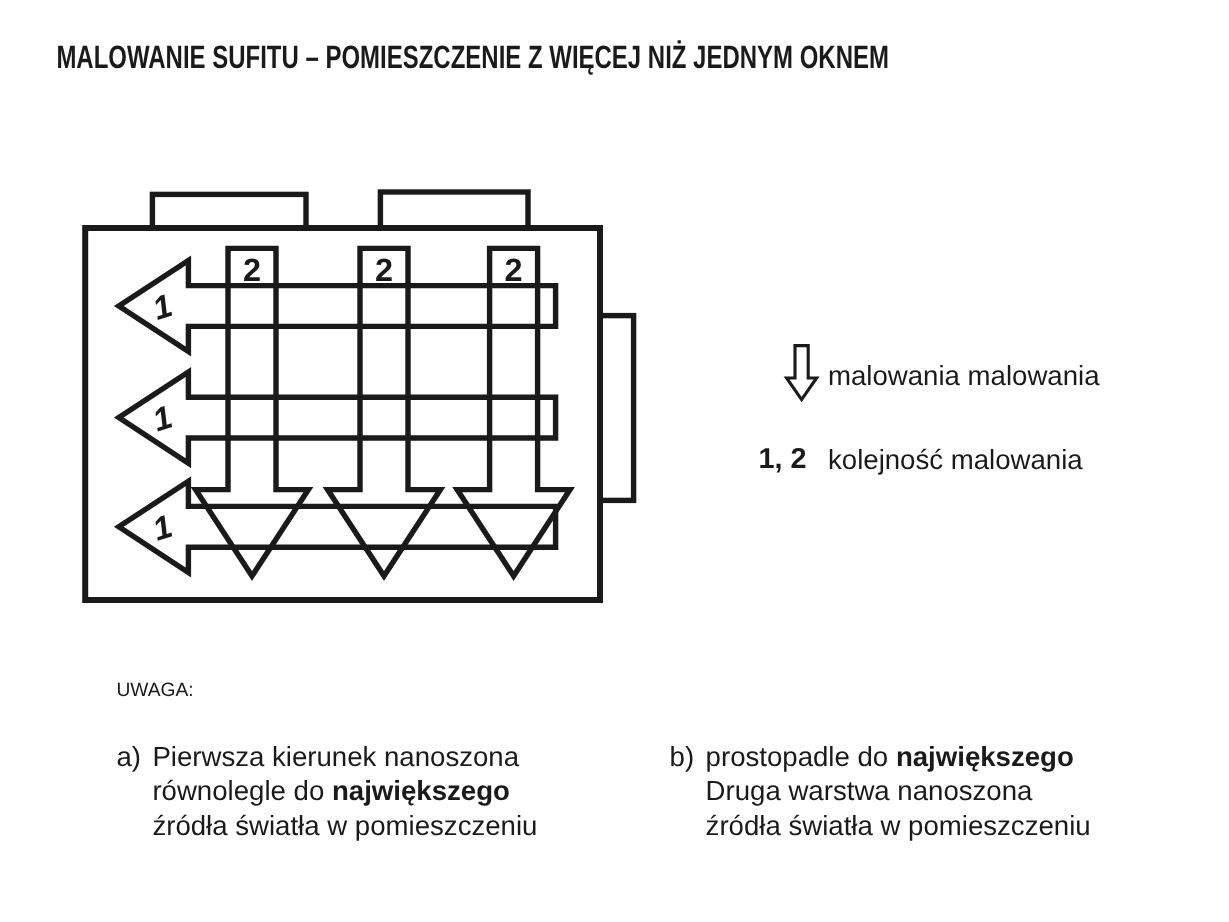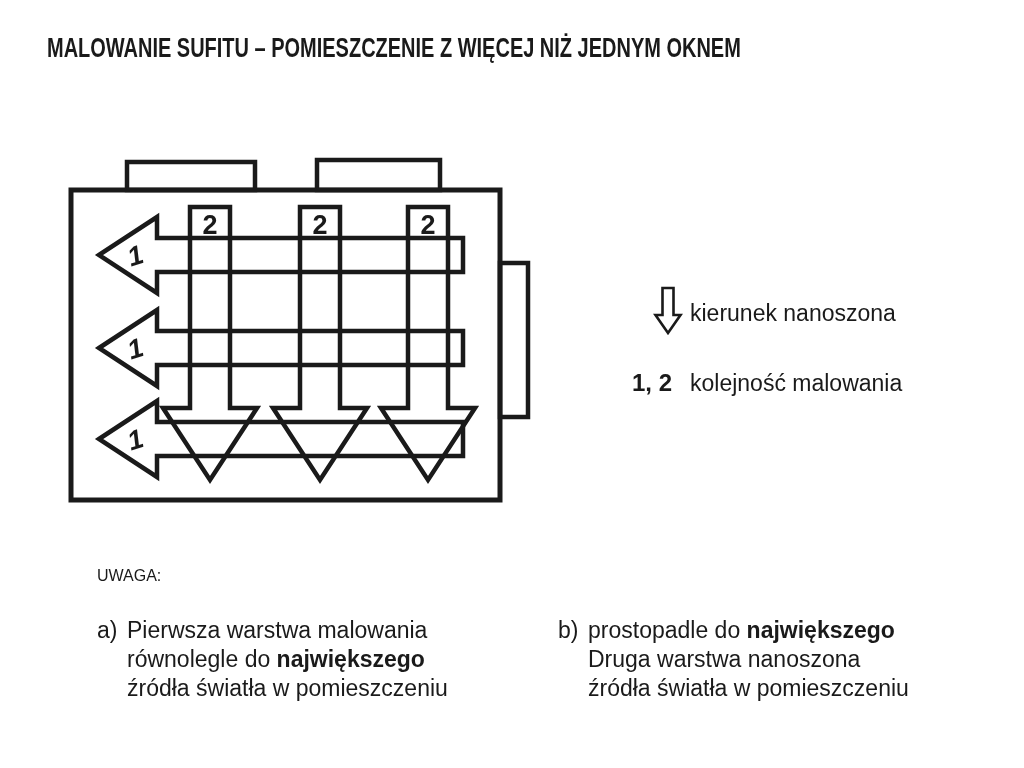--- a/index.html
+++ b/index.html
@@ -112,30 +112,30 @@
       <text x="75" y="301" font-style="italic" transform="rotate(-18 75 291)">1</text>
       <text x="150" y="86">2</text>
       <text x="260" y="86">2</text>
       <text x="368" y="86">2</text>
     </g>
   </svg>
 
   <svg class="legend-arrow-svg" viewBox="0 0 32 50" fill="none" stroke="#1a1a1a" stroke-width="2.6" stroke-linejoin="miter">
     <path d="M 10.5 2 L 21.5 2 L 21.5 29 L 28.5 29 L 16 47 L 3.5 29 L 10.5 29 Z"></path>
   </svg>
-  <span class="legend-direction">kierunek nanoszona</span>
+  <span class="legend-direction">malowania malowania</span>
   <span class="legend-order-symbol">1, 2</span>
   <span class="legend-order">kolejność malowania</span>
 
   <div class="notes-heading">UWAGA:</div>
 
   <div class="note a">
     <span class="marker">a)</span>
     <div class="text">
-      <div class="line">Pierwsza warstwa malowania</div>
+      <div class="line">Pierwsza kierunek nanoszona</div>
       <div class="line"><span>równolegle do </span><b>największego</b></div>
       <div class="line">źródła światła w pomieszczeniu</div>
     </div>
   </div>
 
   <div class="note b">
     <span class="marker">b)</span>
     <div class="text">
       <div class="line"><span>prostopadle do </span><b>największego</b></div>
       <div class="line">Druga warstwa nanoszona</div>

